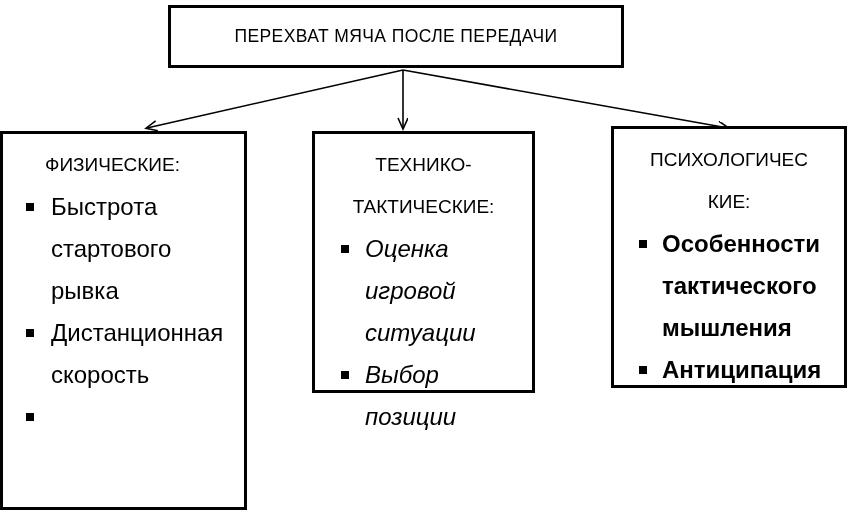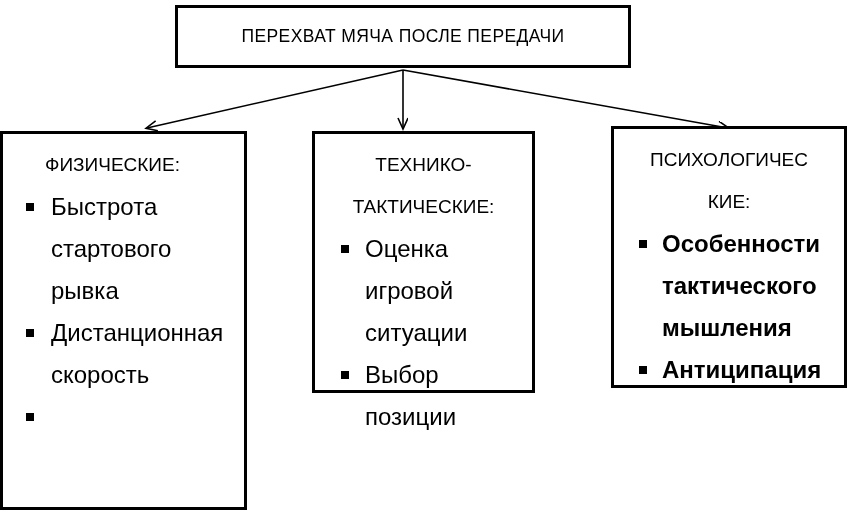--- a/index.html
+++ b/index.html
@@ -21,21 +21,21 @@
   }
   .node-box {
     position: absolute;
     box-sizing: border-box;
     border: 3px solid #000000;
     background: #ffffff;
     z-index: 2;
   }
   
   #title-box {
-    left: 175px;
+    left: 168px;
     top: 5px;
     width: 456px;
     height: 63px;
     display: flex;
     align-items: center;
     justify-content: center;
   }
   .title-text {
     font-size: 17.5px;
     letter-spacing: 0.4px;
@@ -85,21 +85,21 @@
   ul.bullet-list li .bullet-marker {
     position: absolute;
     left: 13px;
     top: 17px;
     width: 8px;
     height: 8px;
     background: #000000;
   }
   #box-physical ul.bullet-list li { padding-left: 42px; }
   #box-physical ul.bullet-list li .bullet-marker { left: 17px; }
-  #box-technical ul.bullet-list li { padding-left: 44px; }
+  #box-technical ul.bullet-list li { padding-left: 44px; font-style: italic; }
   #box-technical ul.bullet-list li .bullet-marker { left: 20px; }
   #box-psychological ul.bullet-list li { padding-left: 42px; font-weight: bold; }
   #box-psychological ul.bullet-list li .bullet-marker { left: 19px; }
   
   #connector-layer {
     position: absolute;
     left: 0;
     top: 0;
     width: 851px;
     height: 512px;

